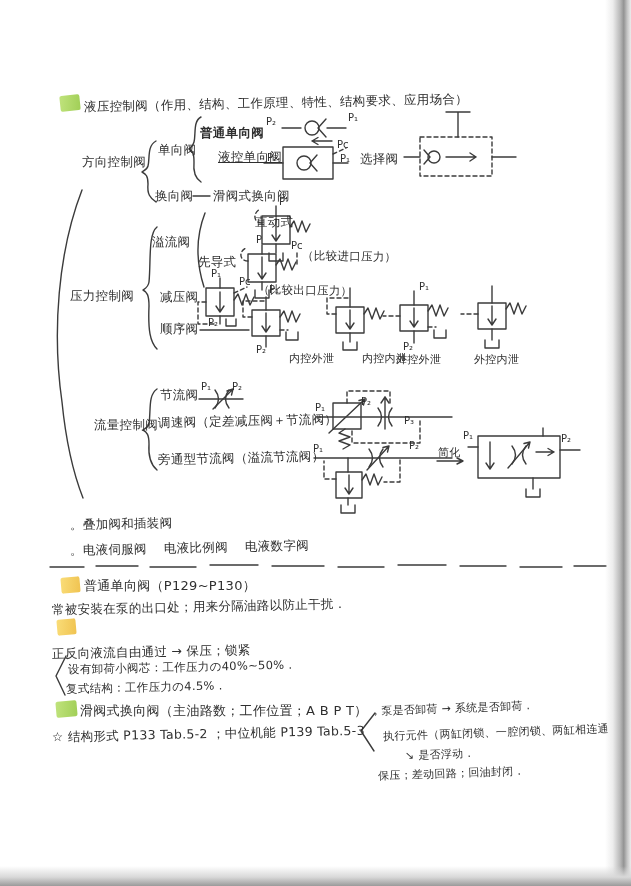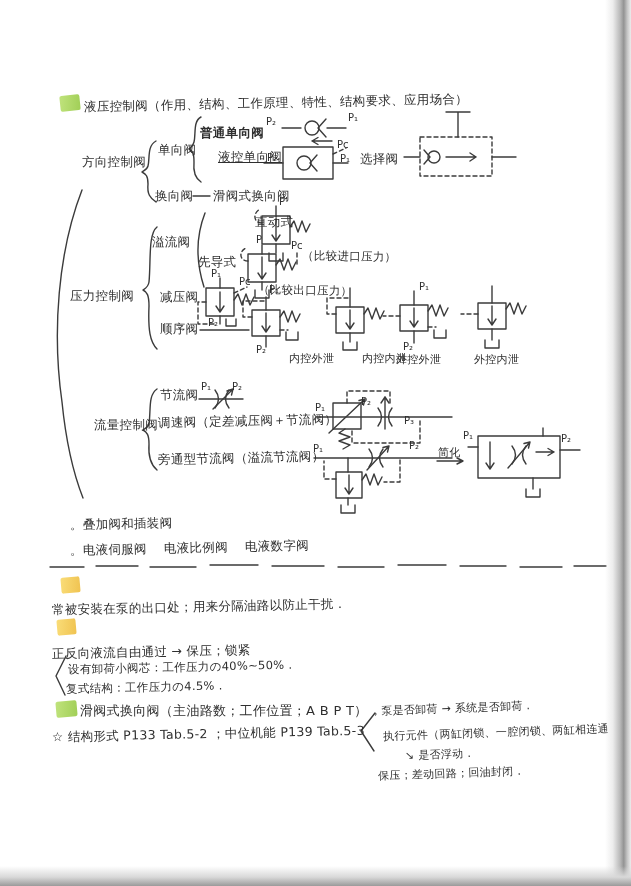--- a/index.html
+++ b/index.html
@@ -269,20 +269,21 @@
   <div class="p" style="left:361px;top:396px;">P₂</div>
   <div class="p" style="left:404px;top:399px;margin-top:16px;">P₃</div>
   <div class="p" style="left:313px;top:443px;">P₁</div>
   <div class="p" style="left:409px;top:440px;">P₂</div>
   <div class="p" style="left:463px;top:430px;">P₁</div>
   <div class="p" style="left:561px;top:433px;">P₂</div>
 
   <div class="t s12 r1" style="left:70px;top:517px;">。叠加阀和插装阀</div>
   <div class="t s12 r1" style="left:70px;top:541px;">。电液伺服阀　 电液比例阀　 电液数字阀</div>
 
+  <div class="t s13" style="left:84px;top:579px;">普通单向阀（P129~P130）</div>
   <div class="t s12 r1" style="left:52px;top:600px;">常被安装在泵的出口处；用来分隔油路以防止干扰 .</div>
   <div class="t s12 r1" style="left:52px;top:645px;">正反向液流自由通过 → 保压；锁紧</div>
   <div class="t s11 r1" style="left:68px;top:661px;">设有卸荷小阀芯：工作压力の40%~50% .</div>
   <div class="t s11 r1" style="left:66px;top:681px;">复式结构：工作压力の4.5% .</div>
   <div class="t s13" style="left:80px;top:704px;">滑阀式换向阀（主油路数；工作位置；A B P T）</div>
   <div class="t s12 r1" style="left:52px;top:727px;">☆ 结构形式 P133 Tab.5-2 ；中位机能 P139 Tab.5-3</div>
 
   <div class="t s10 r3" style="left:370px;top:703px;">，泵是否卸荷 → 系统是否卸荷 .</div>
   <div class="t s10 r3" style="left:383px;top:727px;">执行元件（两缸闭锁、一腔闭锁、两缸相连通</div>
   <div class="t s10 r3" style="left:405px;top:749px;">↘ 是否浮动 .</div>

